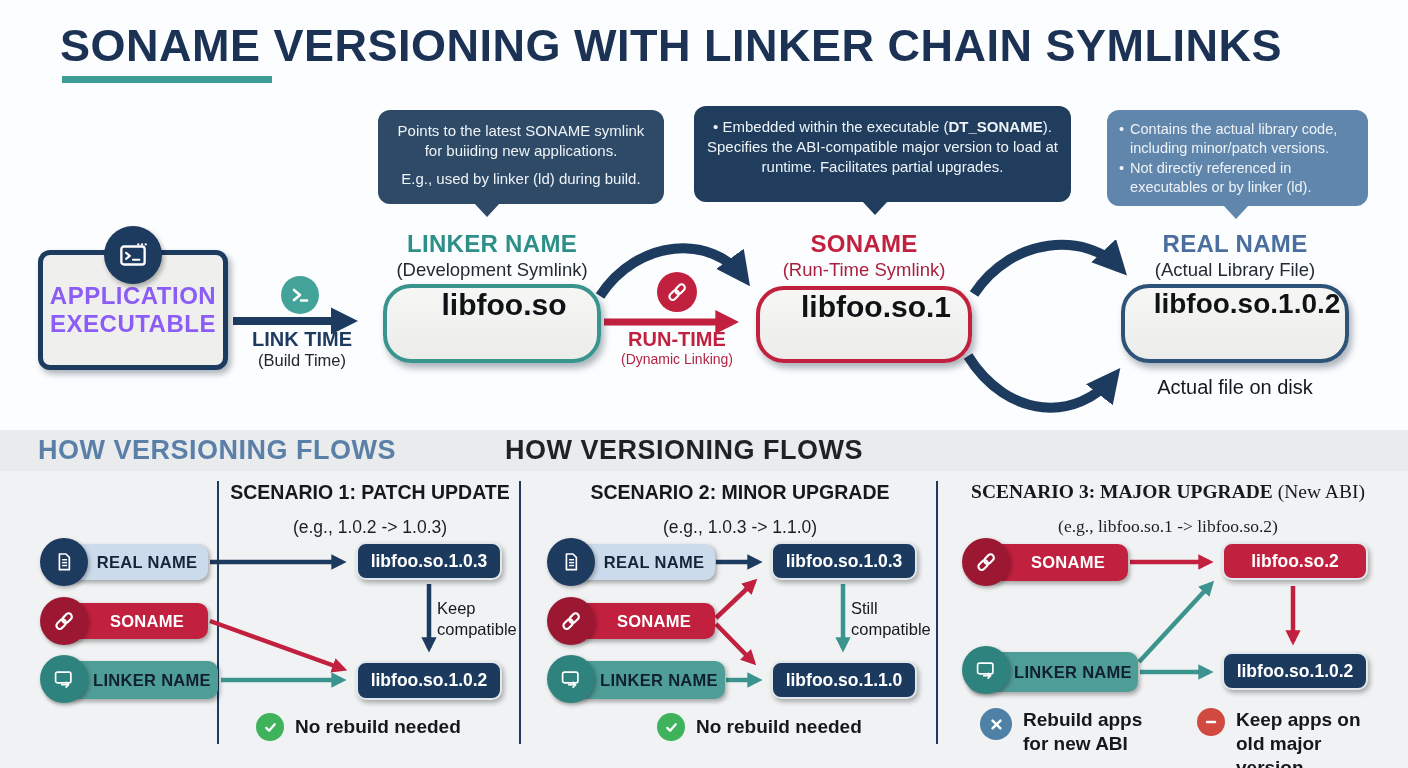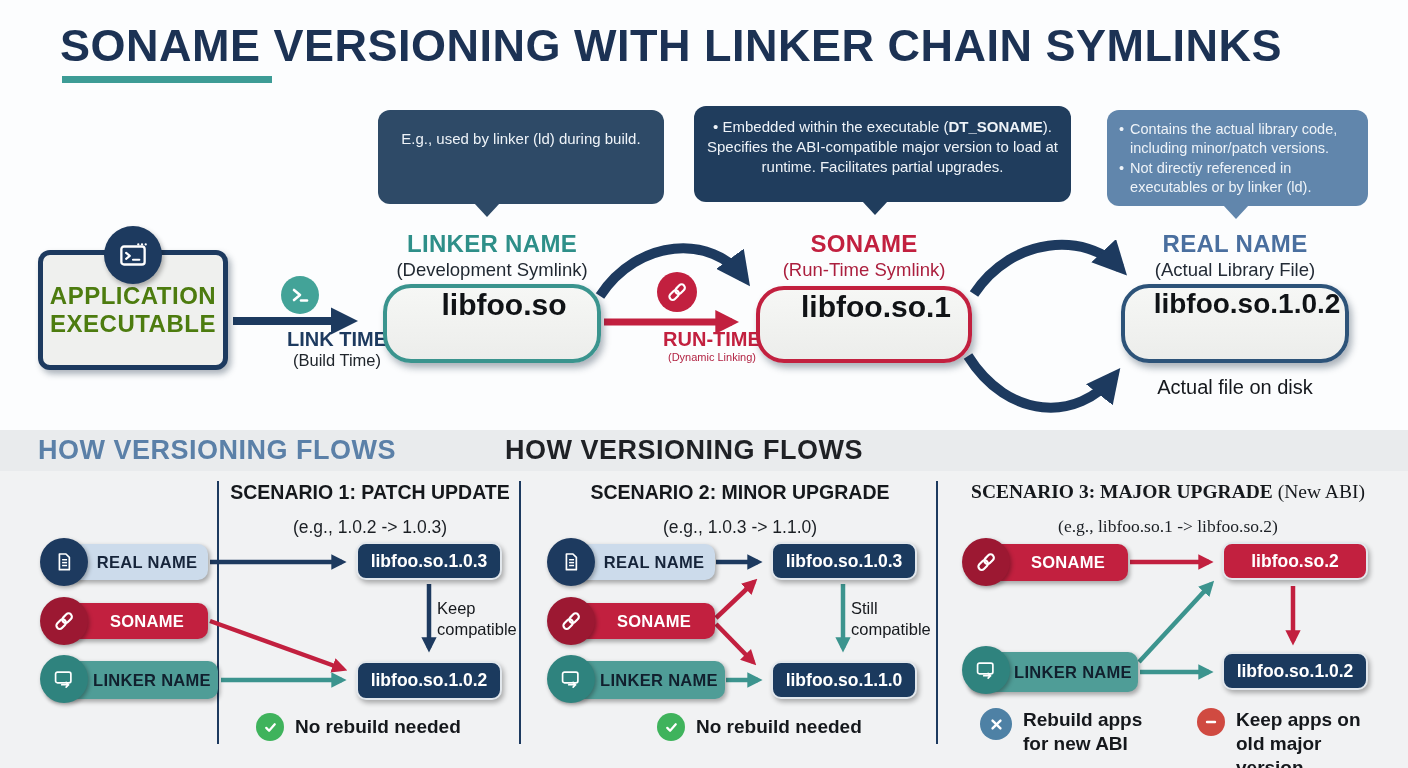--- a/index.html
+++ b/index.html
@@ -24,34 +24,34 @@
   .c2 .tip { border-top:14px solid #203d5d; left:168px; }
   .c3 { left:1107px; top:110px; width:261px; height:96px; background:#6186ac; text-align:left; font-size:14.5px; padding:10px 10px 10px 12px; }
   .c3 .tip { border-top:14px solid #6186ac; left:116px; }
   .c3 .bl { display:flex; gap:6px; }
   .c3 .dot { flex:0 0 auto; }
 
   
   .circle { border-radius:50%; display:flex; align-items:center; justify-content:center; }
   #app-box { left:38px; top:250px; width:190px; height:120px; background:#eff0ee; border:5px solid #1d3a5f; border-radius:12px;
              box-shadow:3px 4px 6px rgba(20,40,60,.35); display:flex; align-items:center; justify-content:center;
-             text-align:center; font-weight:bold; font-size:24px; line-height:1.15; color:#4d7c0f; letter-spacing:.5px; }
+             text-align:center; font-weight:bold; font-size:24px; line-height:1.15; color:#8b5cf6; letter-spacing:.5px; }
   #app-icon-circle { left:104px; top:226px; width:58px; height:58px; background:#1d3a5f; box-shadow:2px 3px 5px rgba(0,0,0,.3); }
   #linktime-circle { left:281px; top:276px; width:38px; height:38px; background:#43a398; }
   #runtime-circle { left:657px; top:272px; width:40px; height:40px; background:#c2203f; }
 
-  .flow-label { text-align:center;margin-left:35px; }
+  .flow-label { text-align:center; }
   .flow-label .l1 { font-weight:bold; font-size:20px; }
   .flow-label .l2 { font-size:16.5px; }
   #linktime-label { left:232px; top:328px; width:140px; }
   #linktime-label .l1 { color:#1d3a5f; }
   #linktime-label .l2 { color:#20262c; }
   #runtime-label { left:607px; top:328px; width:140px; }
   #runtime-label .l1 { color:#c2203f; }
-  #runtime-label .l2 { color:#b22343; font-size:11px; }
+  #runtime-label .l2 { color:#b22343; font-size:14px; }
 
   .node-head { text-align:center; }
   .node-head .h { font-size:24px; font-weight:bold; letter-spacing:.3px; }
   .node-head .s { font-size:18.5px; margin-top:1px; }
   #linker-head { left:382px; top:230px; width:220px; }
   #linker-head .h { color:#2e8f89; } #linker-head .s { color:#1f2730; }
   #soname-head { left:756px; top:230px; width:216px; }
   #soname-head .h { color:#c2203f; } #soname-head .s { color:#ab1f3e; }
   #real-head { left:1121px; top:230px; width:228px; }
   #real-head .h { color:#4a6f9f; } #real-head .s { color:#232b36; }
@@ -147,20 +147,21 @@
     <line x1="1130" y1="562" x2="1209" y2="562" stroke="#c2203f" stroke-width="4.5" marker-end="url(#mred)"></line>
     <line x1="1139" y1="662" x2="1211" y2="584" stroke="#3c948e" stroke-width="4.5" marker-end="url(#mteal)"></line>
     <line x1="1140" y1="672" x2="1209" y2="672" stroke="#3c948e" stroke-width="4.5" marker-end="url(#mteal)"></line>
     <line x1="1293" y1="586" x2="1293" y2="641" stroke="#c2203f" stroke-width="4.5" marker-end="url(#mred)"></line>
   </svg>
 
   <div class="abs z2" id="page-title">SONAME VERSIONING WITH LINKER CHAIN SYMLINKS</div>
   <div class="abs z2" id="title-underline"></div>
 
   <div class="abs z2 callout c1">
+    <div>Points to the latest SONAME symlink for buiiding new applications.</div>
     <div class="mt">E.g., used by linker (ld) during build.</div>
     <div class="tip"></div>
   </div>
   <div class="abs z2 callout c2">
     <div><span>• Embedded within the executable (</span><b>DT_SONAME</b><span>).</span></div>
     <div>Specifies the ABI-compatible major version to load at runtime. Facilitates partial upgrades.</div>
     <div class="tip"></div>
   </div>
   <div class="abs z2 callout c3">
     <div class="bl">

